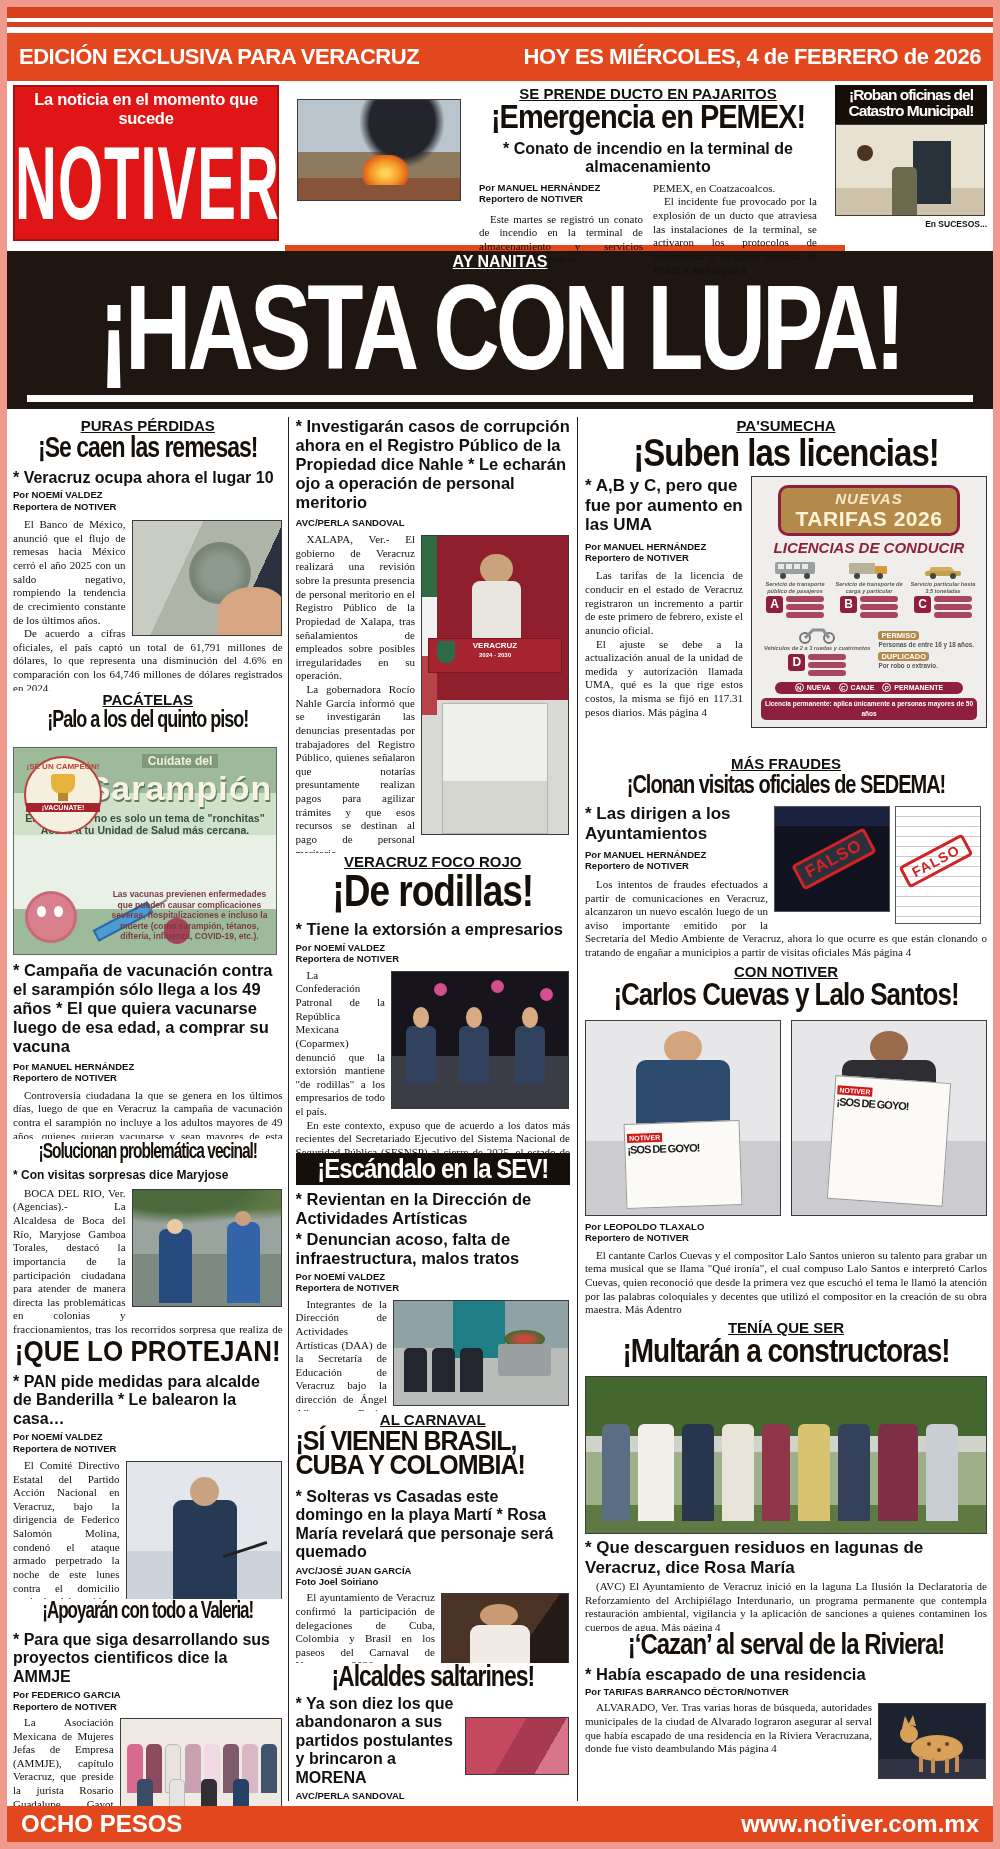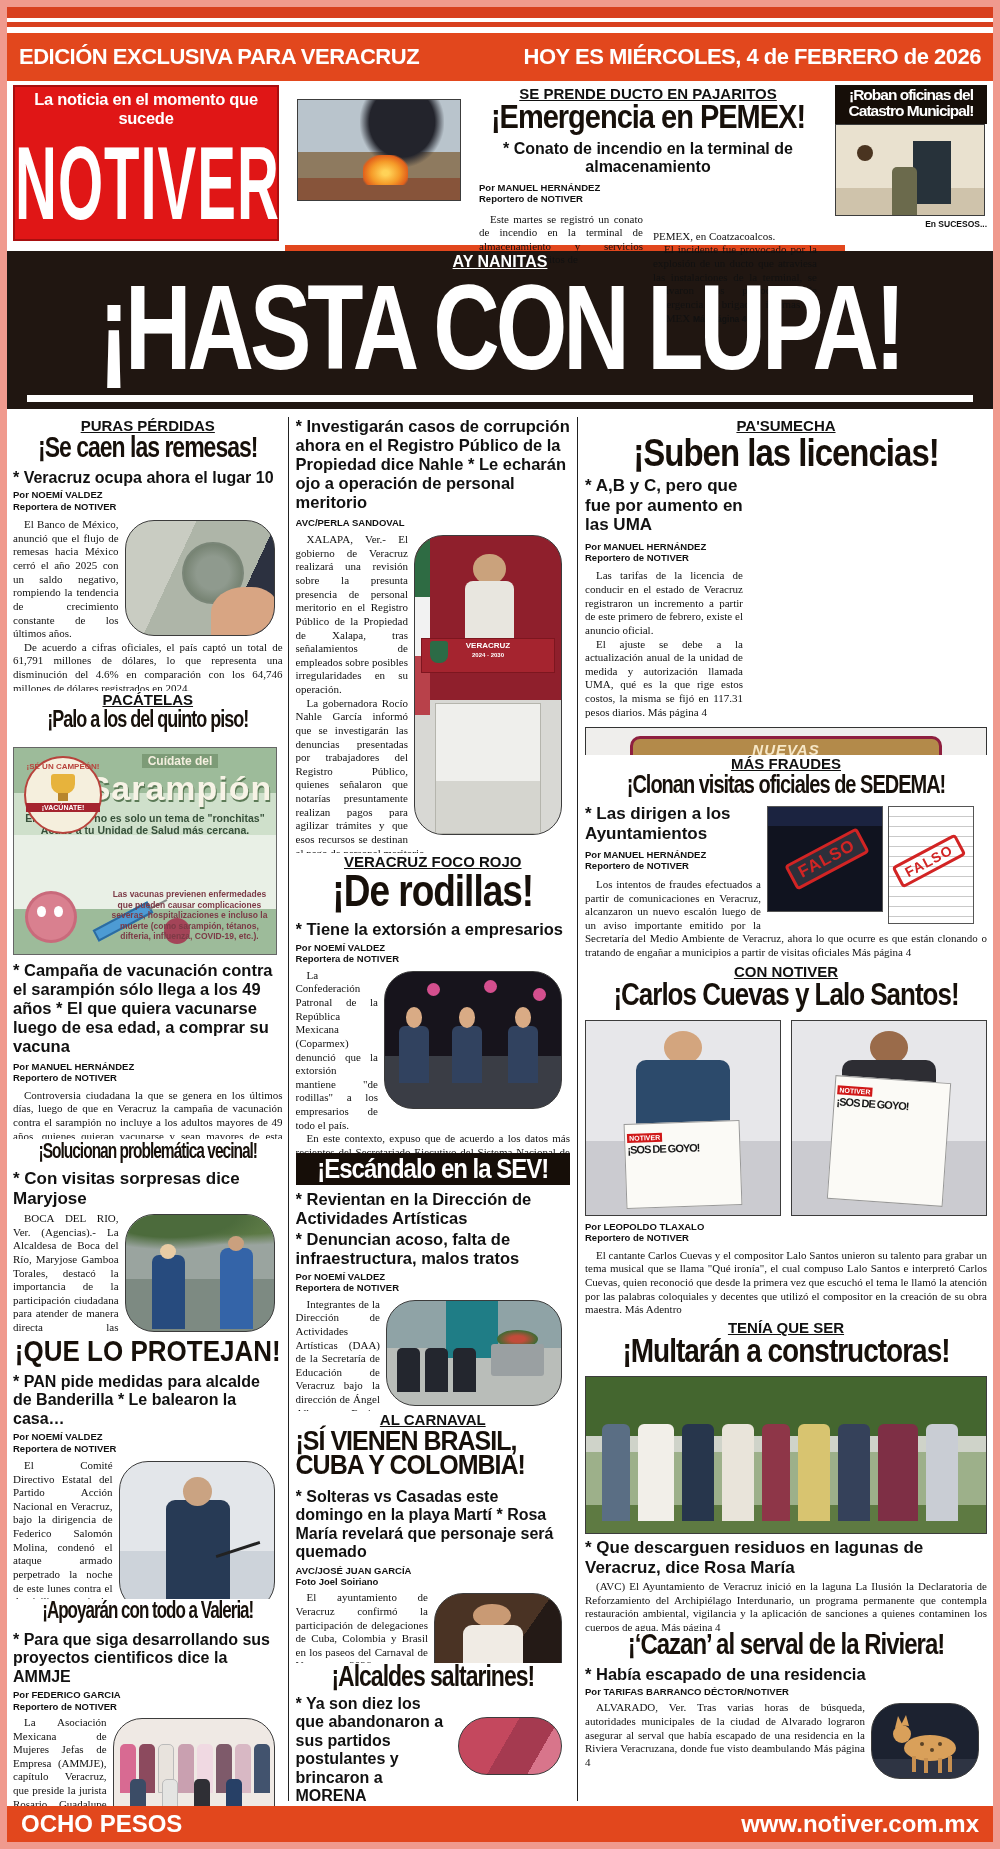--- a/index.html
+++ b/index.html
@@ -13,21 +13,21 @@
   .logo-name{display:inline-block;font-size:58px;font-weight:bold;line-height:1;transform:scaleY(1.8);transform-origin:top center;letter-spacing:1px;margin-top:3px;}
   .kicker{font-family:"Liberation Sans",sans-serif;font-weight:bold;text-decoration:underline;font-size:15px;text-align:center;color:#111;}
   .cnd{display:inline-block;white-space:nowrap;font-family:"Liberation Sans",sans-serif;font-weight:bold;color:#17100a;line-height:.95;letter-spacing:-1px;}
   .sub{font-family:"Liberation Sans",sans-serif;font-weight:bold;font-size:15px;line-height:1.15;color:#111;text-align:left;}
   .byline{font-family:"Liberation Sans",sans-serif;font-weight:bold;font-size:9.5px;line-height:1.2;text-align:left;}
   .bodytxt{font-size:11px;line-height:1.24;text-align:justify;}
   .bodytxt p{text-indent:11px;}
   .more{font-family:"Liberation Sans",sans-serif;font-weight:bold;font-size:8.5px;white-space:nowrap;}
   .photo{position:relative;overflow:hidden;border:1px solid #3c3c3c;background:#cfcfcf;}
   .photo i{position:absolute;display:block;}
-  .fr{float:right;margin:2px 8px 3px 6px;border-radius:29px;}
+  .fr{float:right;margin:2px 1px 3px 6px;}
   .orangerule{height:6px;background:#e2471d;width:560px;margin-left:278px;}
   .blackbanner{height:158px;background:#201611;text-align:center;overflow:hidden;}
   .bk{color:#fff;font-family:"Liberation Sans",sans-serif;font-weight:bold;font-size:16px;text-decoration:underline;margin-top:2px;}
   .bh{display:inline-block;white-space:nowrap;color:#fff;font-family:"Liberation Sans",sans-serif;font-weight:bold;font-size:92px;line-height:.92;letter-spacing:-4px;transform:scaleY(1.32);transform-origin:top center;}
   .bunder{height:7px;background:#fff;width:96%;margin:2px auto 0 auto;}
   .main{display:flex;height:1392px;padding:8px 6px 0 6px;}
   .colL{width:278px;padding-right:5px;}
   .colM{width:294px;border-left:1.5px solid #222;border-right:1.5px solid #222;padding:0 7px;}
   .colR{flex:1;padding-left:7px;}
   .story{overflow:hidden;position:relative;}
@@ -157,21 +157,21 @@
       <div style="display:flex;gap:10px;margin-top:5px;text-align:left;">
         <div style="width:49%;">
           <div class="byline">
             <div>Por MANUEL HERNÁNDEZ</div>
             <div>Reportero de NOTIVER</div>
           </div>
           <div class="bodytxt" style="margin-top:8px;">
               <p>Este martes se registró un conato de incendio en la terminal de almacenamiento y servicios portuarios Pajaritos de</p>
             </div>
         </div>
-        <div style="width:49%;margin-top:48px;" class="bodytxt">
+        <div style="width:49%;" class="bodytxt">
           <p style="text-indent:0;">PEMEX, en Coatzacoalcos.</p>
           <p><span>El incidente fue provocado por la explosión de un ducto que atraviesa las instalaciones de la terminal, se activaron los protocolos de emergencia y brigadas internas de PEMEX</span> <span class="more">Más página 4</span></p>
         </div>
       </div>
     </div>
 
     <div style="width:152px;">
       <div class="sevbar" style="padding:2px 3px 4px 3px;">
         <span class="cnd" style="font-size:15.5px;color:#fff;white-space:normal;line-height:1.05;">¡Roban oficinas del Catastro Municipal!</span>
       </div>
@@ -245,21 +245,21 @@
           <div>Por MANUEL HERNÁNDEZ</div>
           <div>Reportero de NOTIVER</div>
         </div>
         <div class="bodytxt" style="margin-top:5px;">
           <p><span>Controversia ciudadana la que se genera en los últimos días, luego de que en Veracruz la campaña de vacunación contra el sarampión no incluye a los adultos mayores de 49 años, quienes quieran vacunarse y sean mayores de esta edad, deben comprar su vacuna por separado, no es gratuita.</span><br></p>
         </div>
       </div>
 
       <div class="story" style="height:198px;">
         <div style="height:28px;text-align:center;"><span class="cnd" style="font-size:15.5px;transform:scaleY(1.45);transform-origin:top center;">¡Solucionan problemática vecinal!</span></div>
-        <div class="sub" style="font-size:17px;margin:2px 0 4px 0;">* Con visitas sorpresas dice Maryjose</div>
+        <div class="sub" style="font-size:12px;margin:2px 0 4px 0;">* Con visitas sorpresas dice Maryjose</div>
         <div class="bodytxt">
           <div class="photo ph-ver fr" style="width:150px;height:118px;">
             <i class="fol"></i>
             <i class="p1"></i>
             <i class="p2"></i>
             <i class="h1"></i>
             <i class="h2"></i>
           </div>
           <p>BOCA DEL RIO, Ver. (Agencias).- La Alcaldesa de Boca del Río, Maryjose Gamboa Torales, destacó la importancia de la participación ciudadana para atender de manera directa las problemáticas en colonias y fraccionamientos, tras los recorridos sorpresa que realiza de forma constante en distintos puntos de la ciudad. Más página 4</p>
         </div>
@@ -408,21 +408,21 @@
 
         </div>
       </div>
     </div>
 
     <div class="colR">
 
       <div class="story" style="height:338px;">
         <div class="kicker">PA'SUMECHA</div>
         <div style="height:42px;text-align:center;"><span class="cnd" style="font-size:33px;transform:scaleY(1.2);transform-origin:top center;">¡Suben las licencias!</span></div>
-        <div style="display:flex;gap:8px;flex-direction:column;">
+        <div style="display:flex;gap:8px;">
           <div style="width:158px;">
             <div class="sub" style="font-size:17px;">* A,B y C, pero que fue por aumento en las UMA</div>
             <div class="byline" style="margin-top:6px;">
               <div>Por MANUEL HERNÁNDEZ</div>
               <div>Reportero de NOTIVER</div>
             </div>
             <div class="bodytxt" style="margin-top:6px;">
               <p>Las tarifas de la licencia de conducir en el estado de Veracruz registraron un incremento a partir de este primero de febrero, existe el anuncio oficial.</p>
               <p>El ajuste se debe a la actualización anual de la unidad de medida y autorización llamada UMA, qué es la que rige estos costos, la misma se fijó en 117.31 pesos diarios. Más página 4</p>
             </div>

